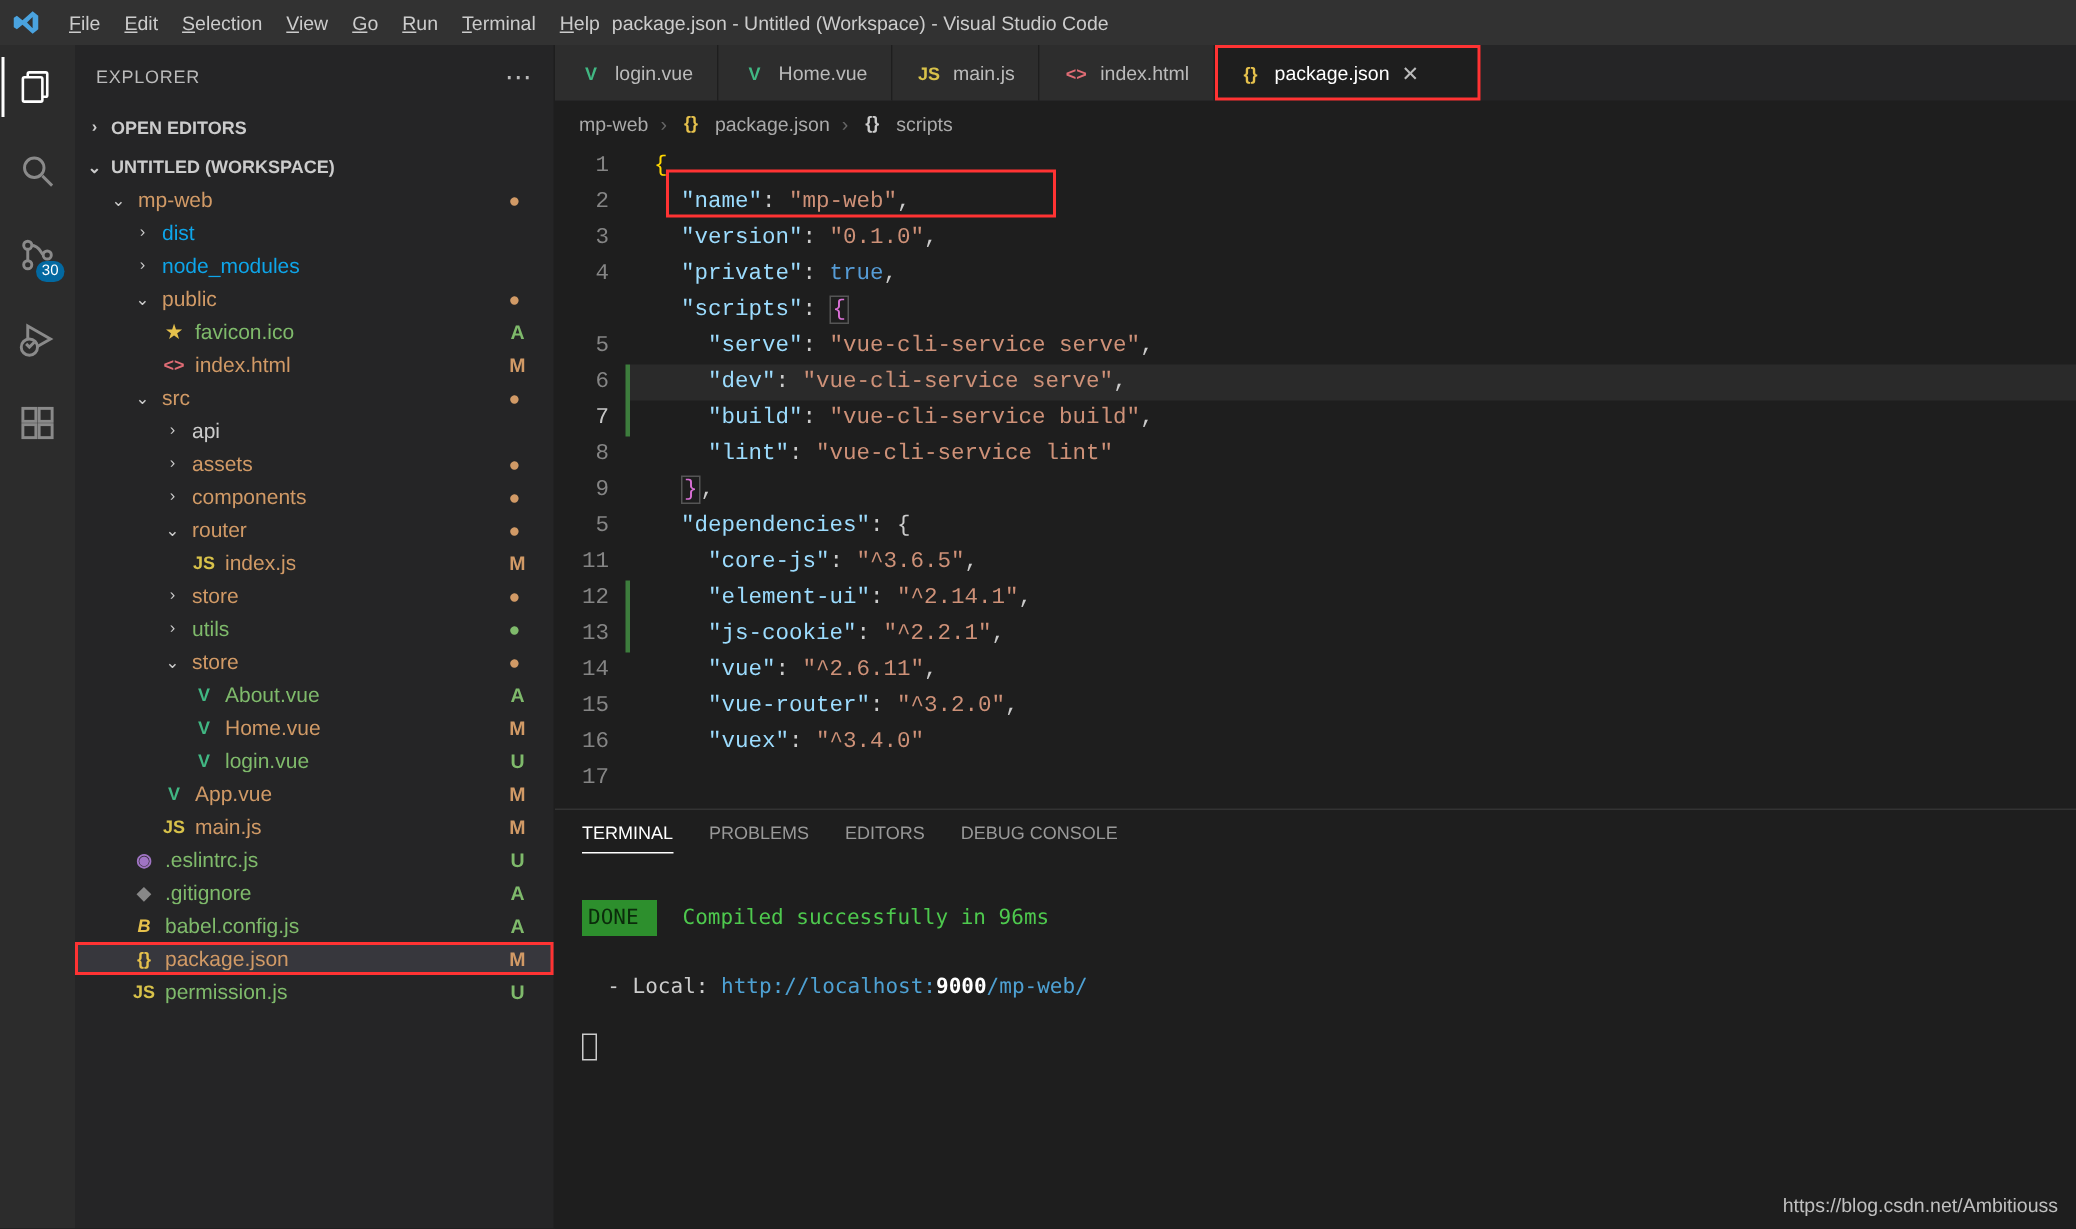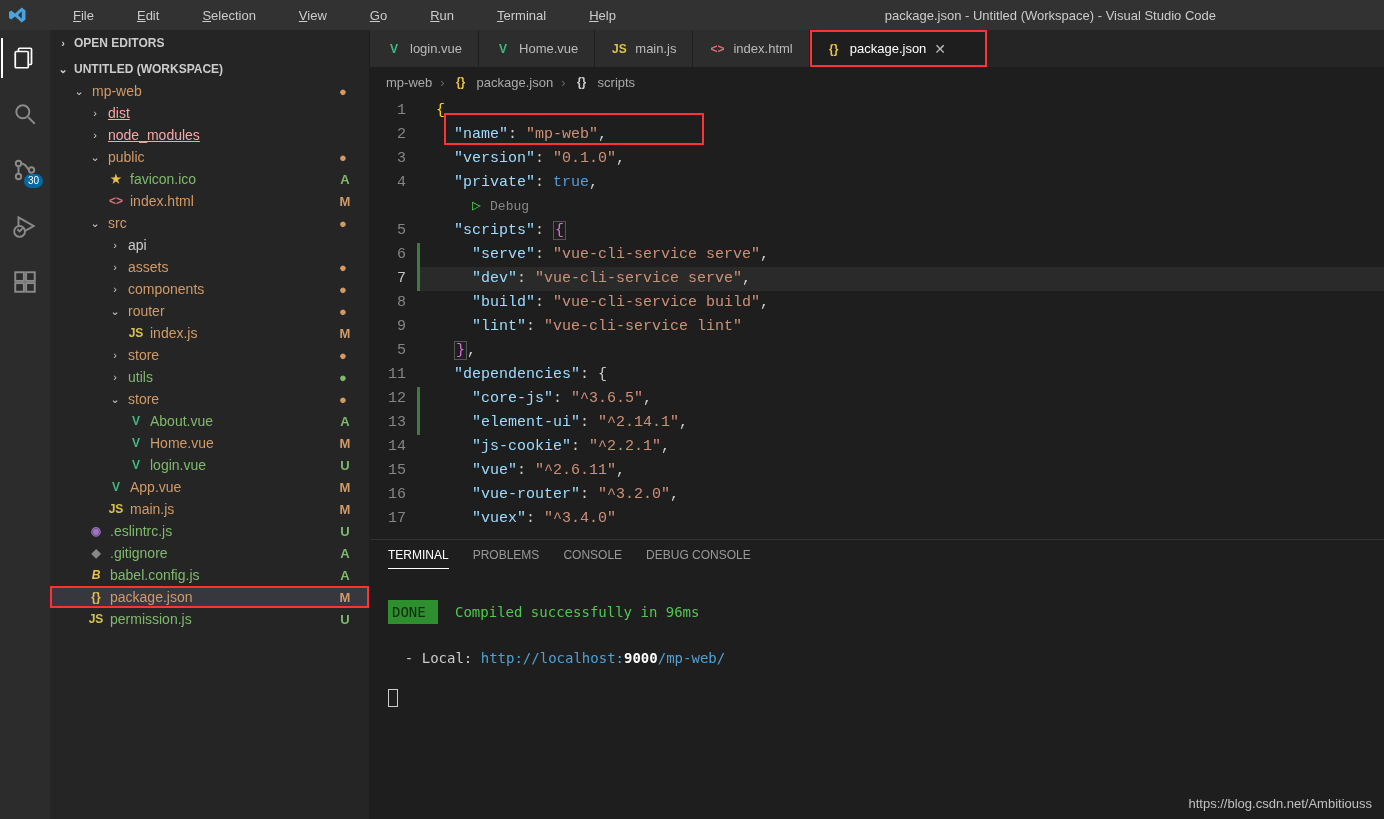--- a/index.html
+++ b/index.html
@@ -16,23 +16,23 @@
   .titlebar {
     height: 30px;
     background: #323232;
     display: flex;
     align-items: center;
     padding: 0 8px;
     color: #cccccc;
     font-size: 13px;
   }
   .titlebar .vscode-icon { width:20px; height:20px; margin-right:10px; display:flex; align-items:center; justify-content:center; }
-  .titlebar .menu-item { padding: 0 8px; cursor:pointer;margin-left:27px; }
+  .titlebar .menu-item { padding: 0 8px; cursor:pointer; }
   .titlebar .menu-item:first-letter { text-decoration: underline; }
-  .titlebar .title { flex:1; text-align:right; color:#cccccc; }
+  .titlebar .title { flex:1; text-align:left; color:#cccccc; }
 
   .main-layout { display:flex; height: calc(819px - 30px); }
 
   
   .activity-bar {
     width: 50px;
     background: #2c2c2c;
     display:flex;
     flex-direction:column;
     align-items:center;
@@ -96,21 +96,21 @@
   .ic-js { color:#d8c24a; }
   .ic-json { color:#e6c14c; }
   .ic-html { color:#e06c75; }
   .ic-star { color:#e6c14c; }
   .ic-babel { color:#e6c14c; font-style:italic;}
   .ic-eslint { color:#a074c4; }
   .ic-git { color:#888; }
   .fname { color:#ccc; }
   .fname.green { color:#7fba6b;text-align:right; }
   .fname.orange { color:#d19a66; }
-  .fname.muted { color:#fca5a5;text-decoration:underline; }
+  .fname.muted { color:#0ea5e9; }
 
   
   .editor-area {
     flex:1; display:flex; flex-direction:column; background:#1e1e1e; overflow:hidden;
   }
   .tabs {
     height:38px; background:#252526; display:flex; align-items:stretch;
     border-bottom:1px solid #1e1e1e;
   }
   .tab {
@@ -233,20 +233,24 @@
       <svg width="26" height="26" viewBox="0 0 24 24" fill="none" stroke="currentColor" stroke-width="1.8">
           <rect x="3" y="3" width="8" height="8"></rect>
           <rect x="3" y="13" width="8" height="8"></rect>
           <rect x="13" y="13" width="8" height="8"></rect>
           <rect x="13" y="3" width="8" height="8"></rect>
         </svg>
     </div>
   </div>
 
   <div class="sidebar">
+    <div class="sidebar-header">
+      <span>EXPLORER</span>
+      <span class="dots">⋯</span>
+    </div>
     <div class="sidebar-section">
       <div class="section-title">
         <span class="chev">›</span>
           <span>OPEN EDITORS</span>
       </div>
     </div>
     <div class="sidebar-section">
       <div class="section-title">
         <span class="chev">⌄</span>
           <span>UNTITLED (WORKSPACE)</span>
@@ -511,42 +515,41 @@
         <div class="ln">17</div>
         <div class="mod-bar" style="top:146px; height:48px;"></div>
         <div class="mod-bar" style="top:290px; height:48px;"></div>
       </div>
       <div class="code-body">
         <div class="red-box" style="left:24px; top:16px; width:260px; height:32px;"></div>
         <div class="line"><span class="tok-brace">{</span></div>
         <div class="line">  <span class="tok-key">"name"</span><span class="tok-punc">: </span><span class="tok-str">"mp-web"</span><span class="tok-punc">,</span></div>
         <div class="line">  <span class="tok-key">"version"</span><span class="tok-punc">: </span><span class="tok-str">"0.1.0"</span><span class="tok-punc">,</span></div>
         <div class="line">  <span class="tok-key">"private"</span><span class="tok-punc">: </span><span class="tok-bool">true</span><span class="tok-punc">,</span></div>
-        <div class="line">    <span class="tok-play">▷</span> <span class="tok-debug">Debug</span></div>
         <div class="line">  <span class="tok-key">"scripts"</span><span class="tok-punc">: </span><span class="tok-brace2 brace-box">{</span></div>
         <div class="line">    <span class="tok-key">"serve"</span><span class="tok-punc">: </span><span class="tok-str">"vue-cli-service serve"</span><span class="tok-punc">,</span></div>
         <div class="line current">    <span class="tok-key">"dev"</span><span class="tok-punc">: </span><span class="tok-str">"vue-cli-service serve"</span><span class="tok-punc">,</span></div>
         <div class="line">    <span class="tok-key">"build"</span><span class="tok-punc">: </span><span class="tok-str">"vue-cli-service build"</span><span class="tok-punc">,</span></div>
         <div class="line">    <span class="tok-key">"lint"</span><span class="tok-punc">: </span><span class="tok-str">"vue-cli-service lint"</span></div>
         <div class="line">  <span class="tok-brace2 brace-box">}</span><span class="tok-punc">,</span></div>
         <div class="line">  <span class="tok-key">"dependencies"</span><span class="tok-punc">: {</span></div>
         <div class="line">    <span class="tok-key">"core-js"</span><span class="tok-punc">: </span><span class="tok-str">"^3.6.5"</span><span class="tok-punc">,</span></div>
         <div class="line">    <span class="tok-key">"element-ui"</span><span class="tok-punc">: </span><span class="tok-str">"^2.14.1"</span><span class="tok-punc">,</span></div>
         <div class="line">    <span class="tok-key">"js-cookie"</span><span class="tok-punc">: </span><span class="tok-str">"^2.2.1"</span><span class="tok-punc">,</span></div>
         <div class="line">    <span class="tok-key">"vue"</span><span class="tok-punc">: </span><span class="tok-str">"^2.6.11"</span><span class="tok-punc">,</span></div>
         <div class="line">    <span class="tok-key">"vue-router"</span><span class="tok-punc">: </span><span class="tok-str">"^3.2.0"</span><span class="tok-punc">,</span></div>
         <div class="line">    <span class="tok-key">"vuex"</span><span class="tok-punc">: </span><span class="tok-str">"^3.4.0"</span></div>
       </div>
     </div>
 
     <div class="panel">
       <div class="panel-tabs">
         <span class="ptab active">TERMINAL</span>
         <span class="ptab">PROBLEMS</span>
-        <span class="ptab">CONSOLE</span>
+        <span class="ptab">EDITORS</span>
         <span class="ptab">DEBUG CONSOLE</span>
       </div>
       <div class="term-body">
         <div style="height:16px"></div>
         <div><span class="term-done"> DONE </span>&nbsp;&nbsp;<span class="term-green">Compiled successfully in 96ms</span></div>
         <div style="height:24px"></div>
         <div>&nbsp;&nbsp;<span>- Local:   </span><span class="term-link">http://localhost:</span><span class="term-link term-bold">9000</span><span class="term-link">/mp-web/</span></div>
         <div style="height:20px"></div>
         <div><span class="term-cursor"></span></div>
       </div>

